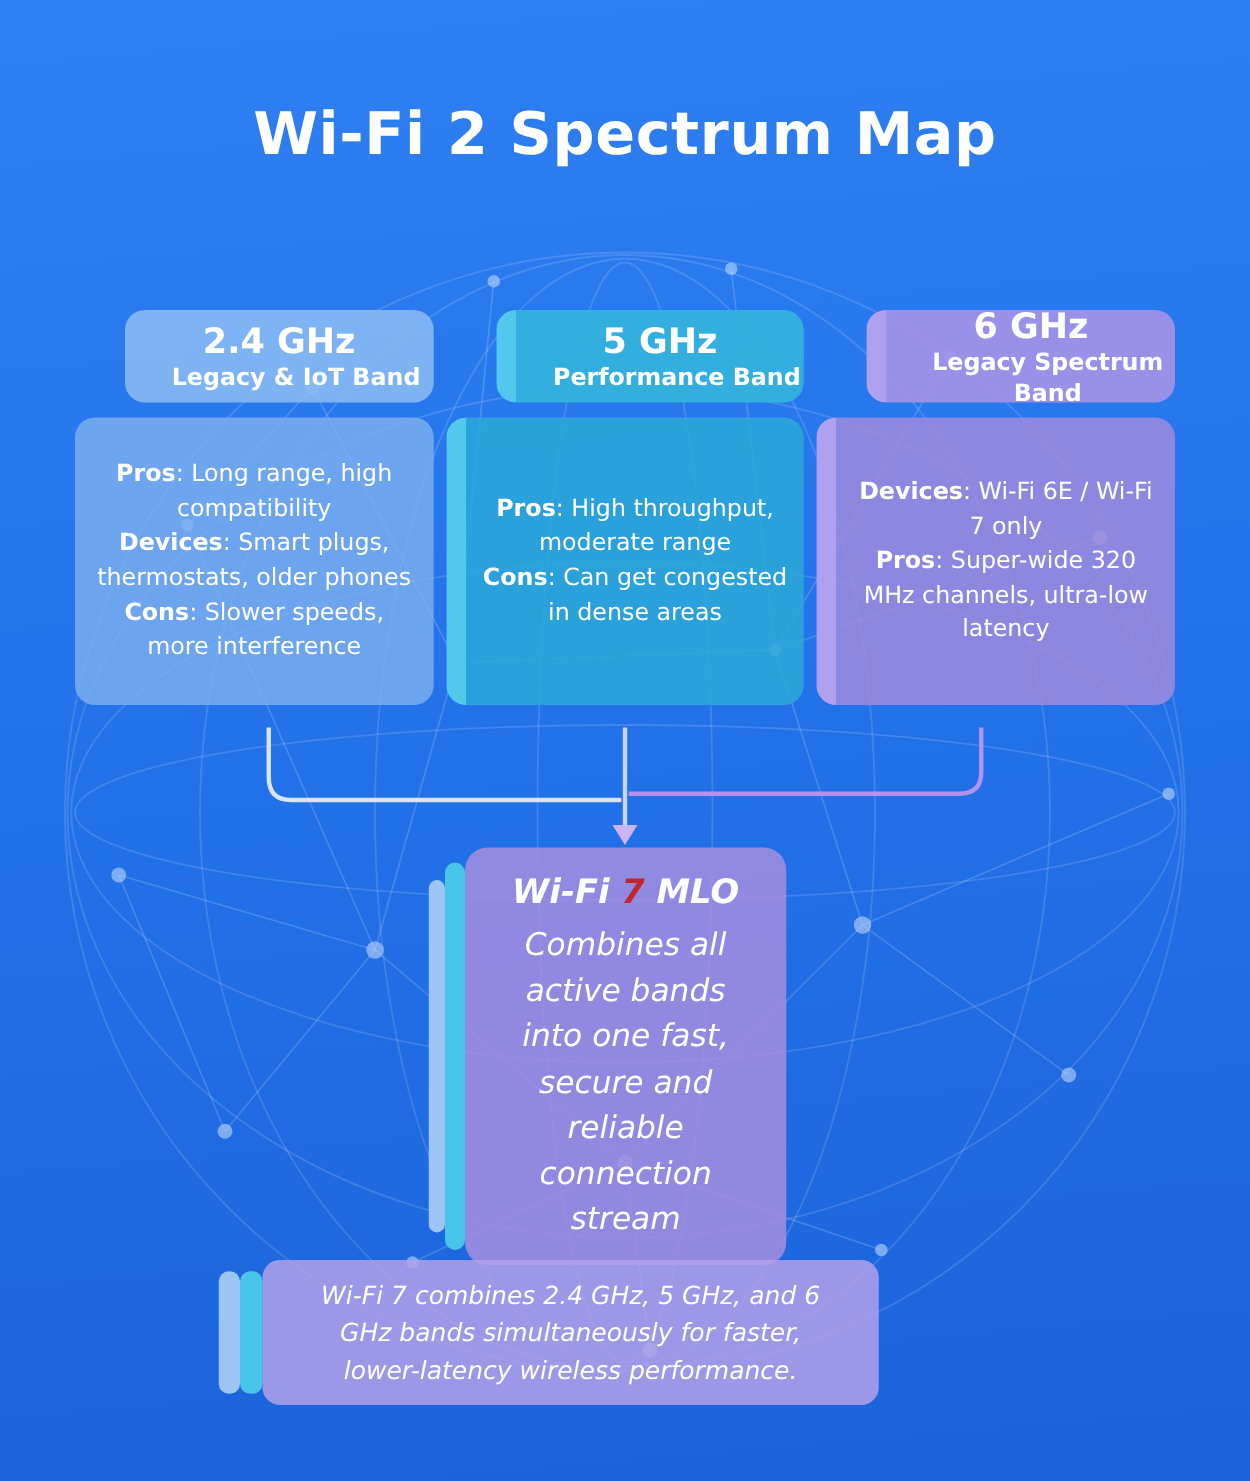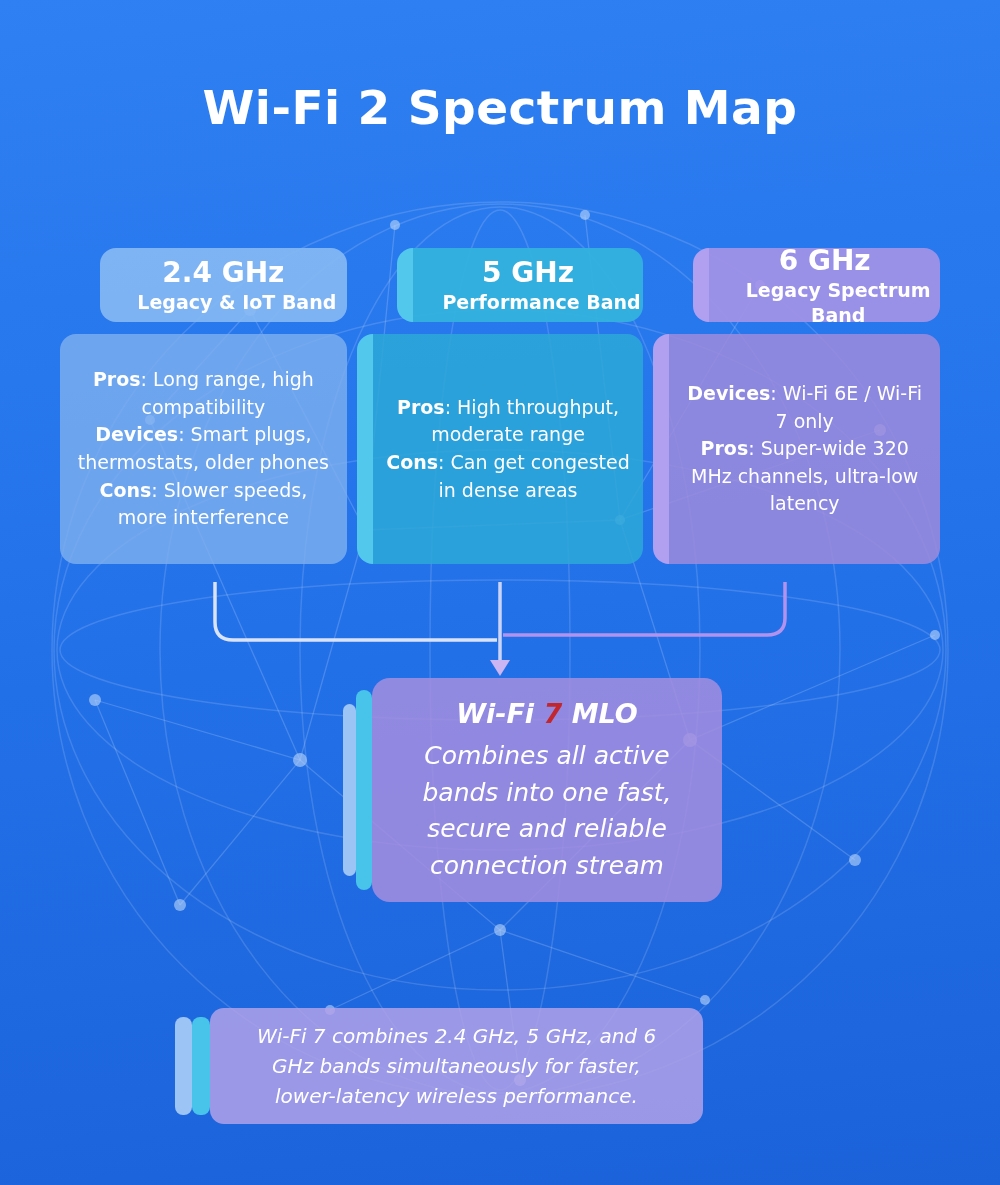--- a/index.html
+++ b/index.html
@@ -53,21 +53,21 @@
                         border-left: 16px solid var(--band5-strip, #52c9ec); }
   .col-5 .band-card   { background: #2ca7d8; background: color-mix(in srgb, var(--band5-body, #2ca7d8) 88%, transparent);
                         border-left: 16px solid var(--band5-strip, #52c9ec); }
 
   .col-6 .band-header { background: #a392e7; background: color-mix(in srgb, var(--band6-header, #a392e7) 92%, transparent);
                         border-left: 16px solid var(--band6-strip, #b19ff0); }
   .col-6 .band-card   { background: #a08cdc; background: color-mix(in srgb, var(--band6-body, #a08cdc) 84%, transparent);
                         border-left: 16px solid var(--band6-strip, #b19ff0); justify-content: center; }
 
   .mlo-wrap {
-    position: absolute; top: 678px; left: 343px; width: 379px;
+    position: absolute; top: 678px; left: 343px; width: 286px;
     display: flex; align-items: stretch; z-index: 2;
   }
   .strip { border-radius: 9px; flex: 0 0 auto; }
   .mlo-strip-blue { width: 13px; margin: 26px 0; background: var(--strip-blue, #9cc4f5); }
   .mlo-strip-cyan { width: 16px; margin: 12px 0; background: var(--strip-cyan, #48c3e9); }
   .mlo-card {
     flex: 1; border-radius: 18px; padding: 18px 33px;
     background: #a48edf; background: color-mix(in srgb, var(--mlo-body, #a48edf) 86%, transparent);
     display: flex; flex-direction: column; justify-content: center; text-align: center;
   }

